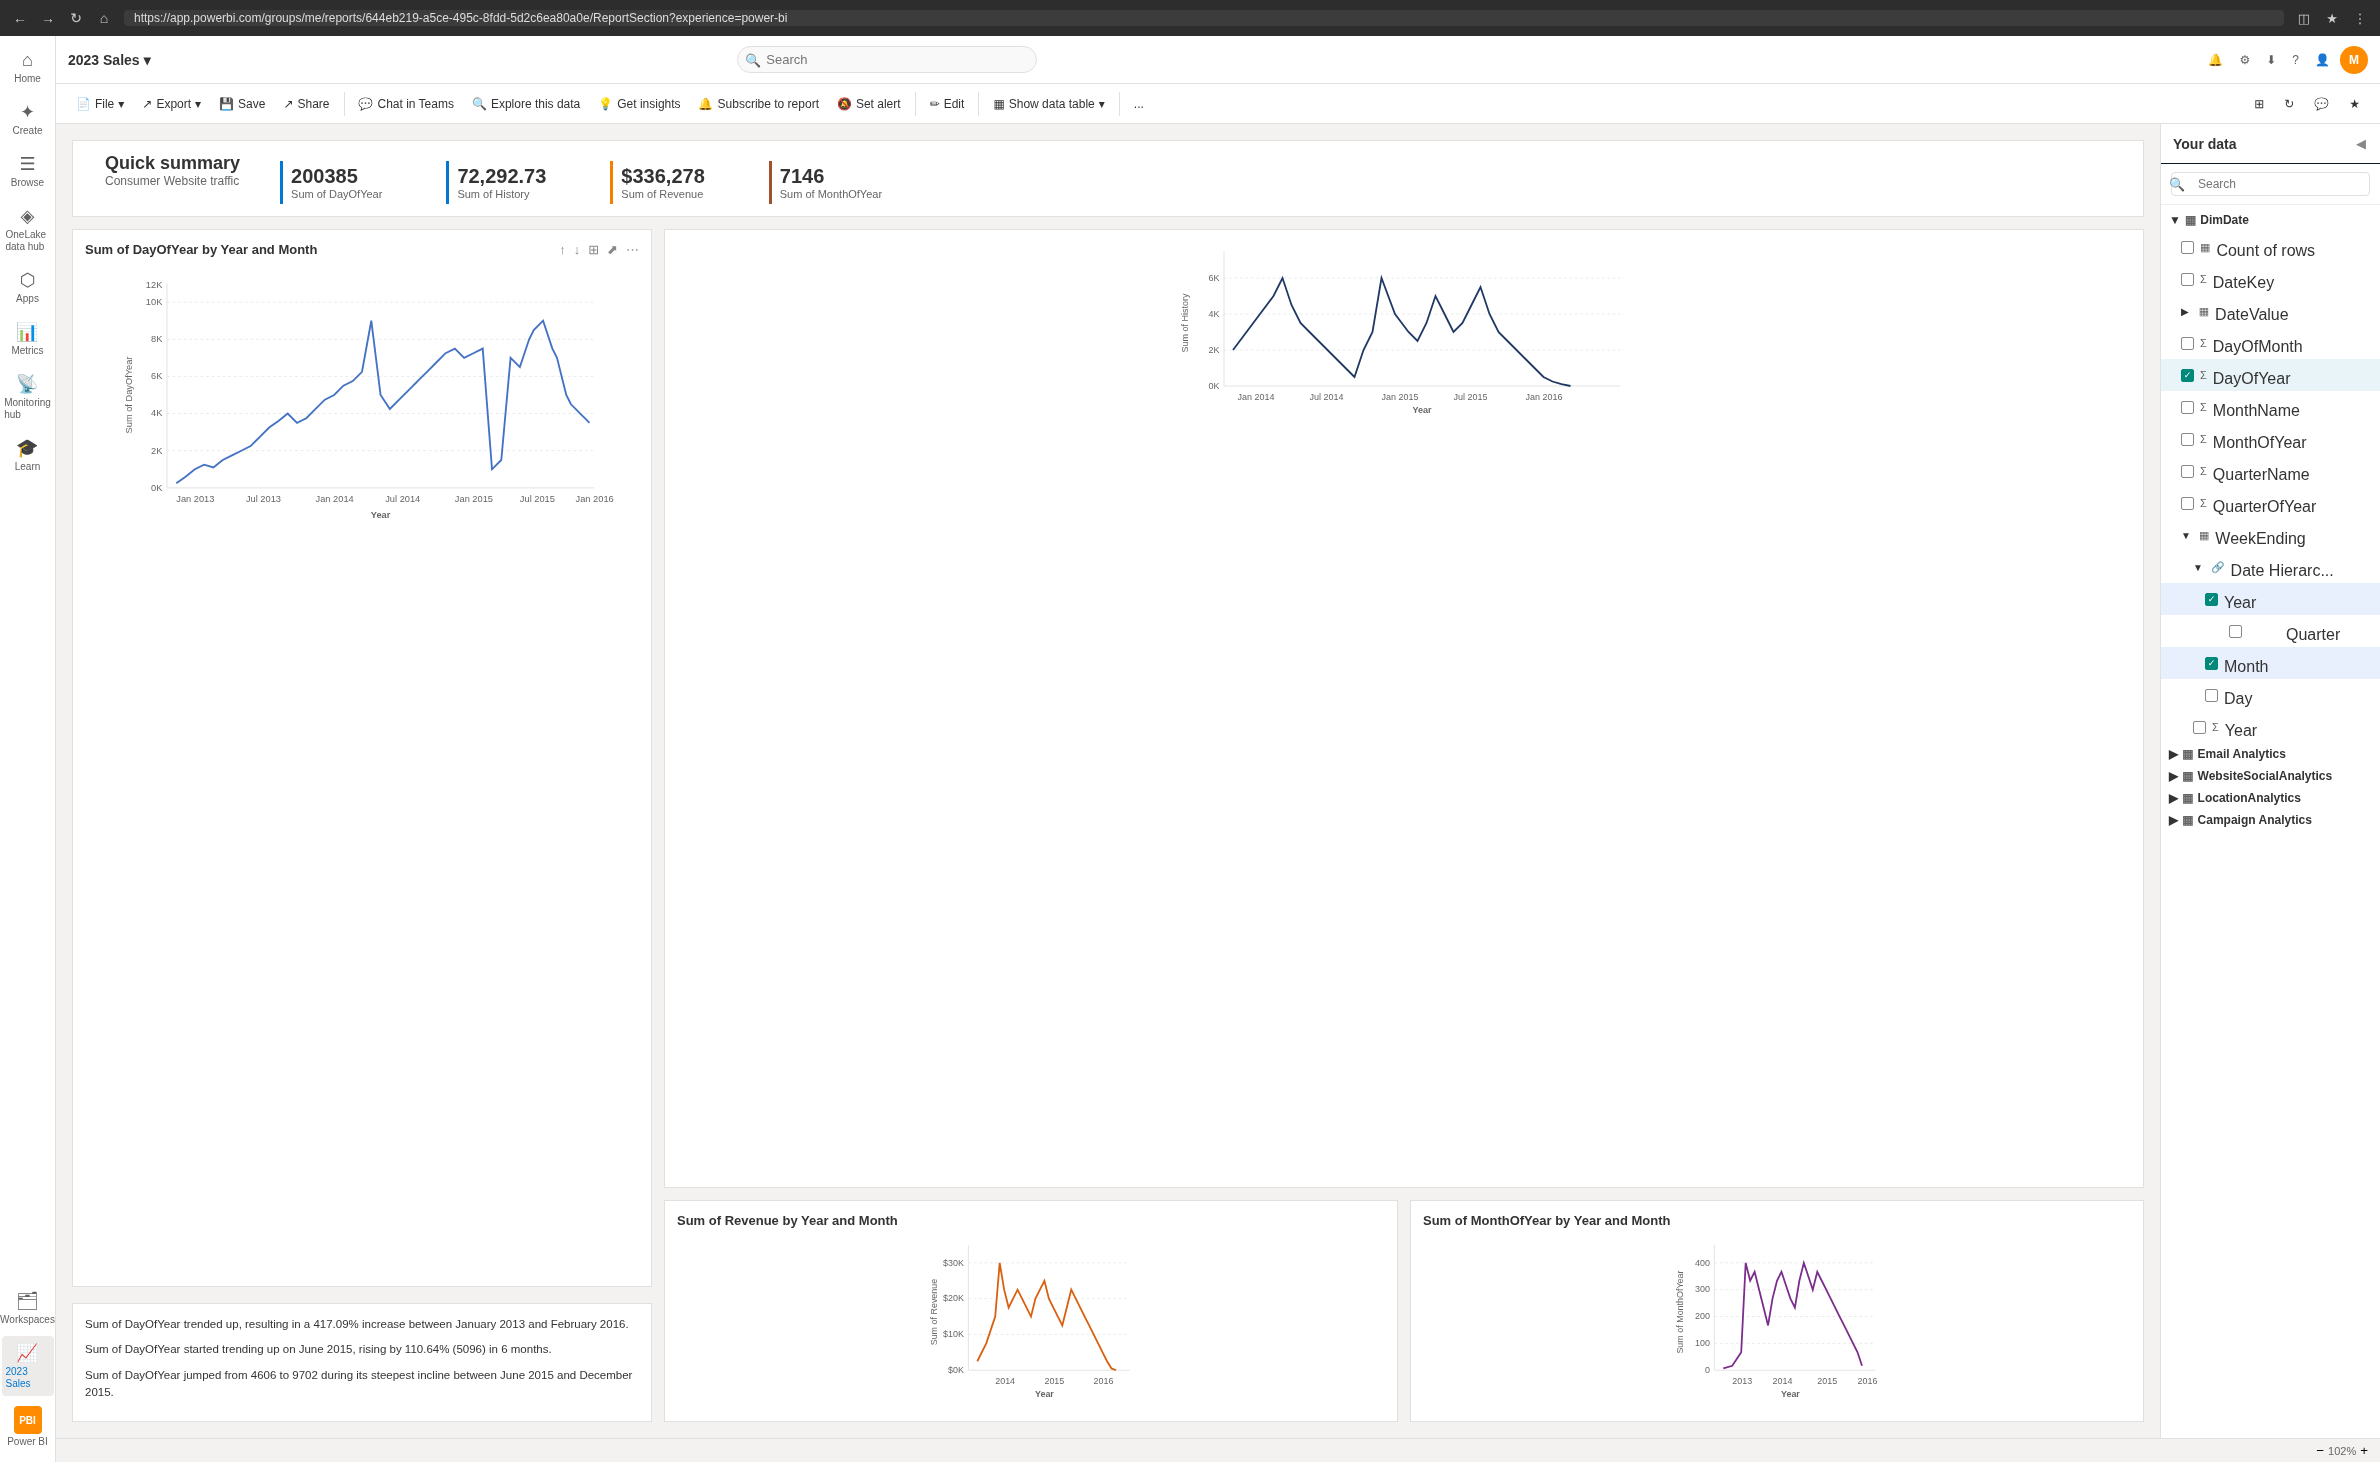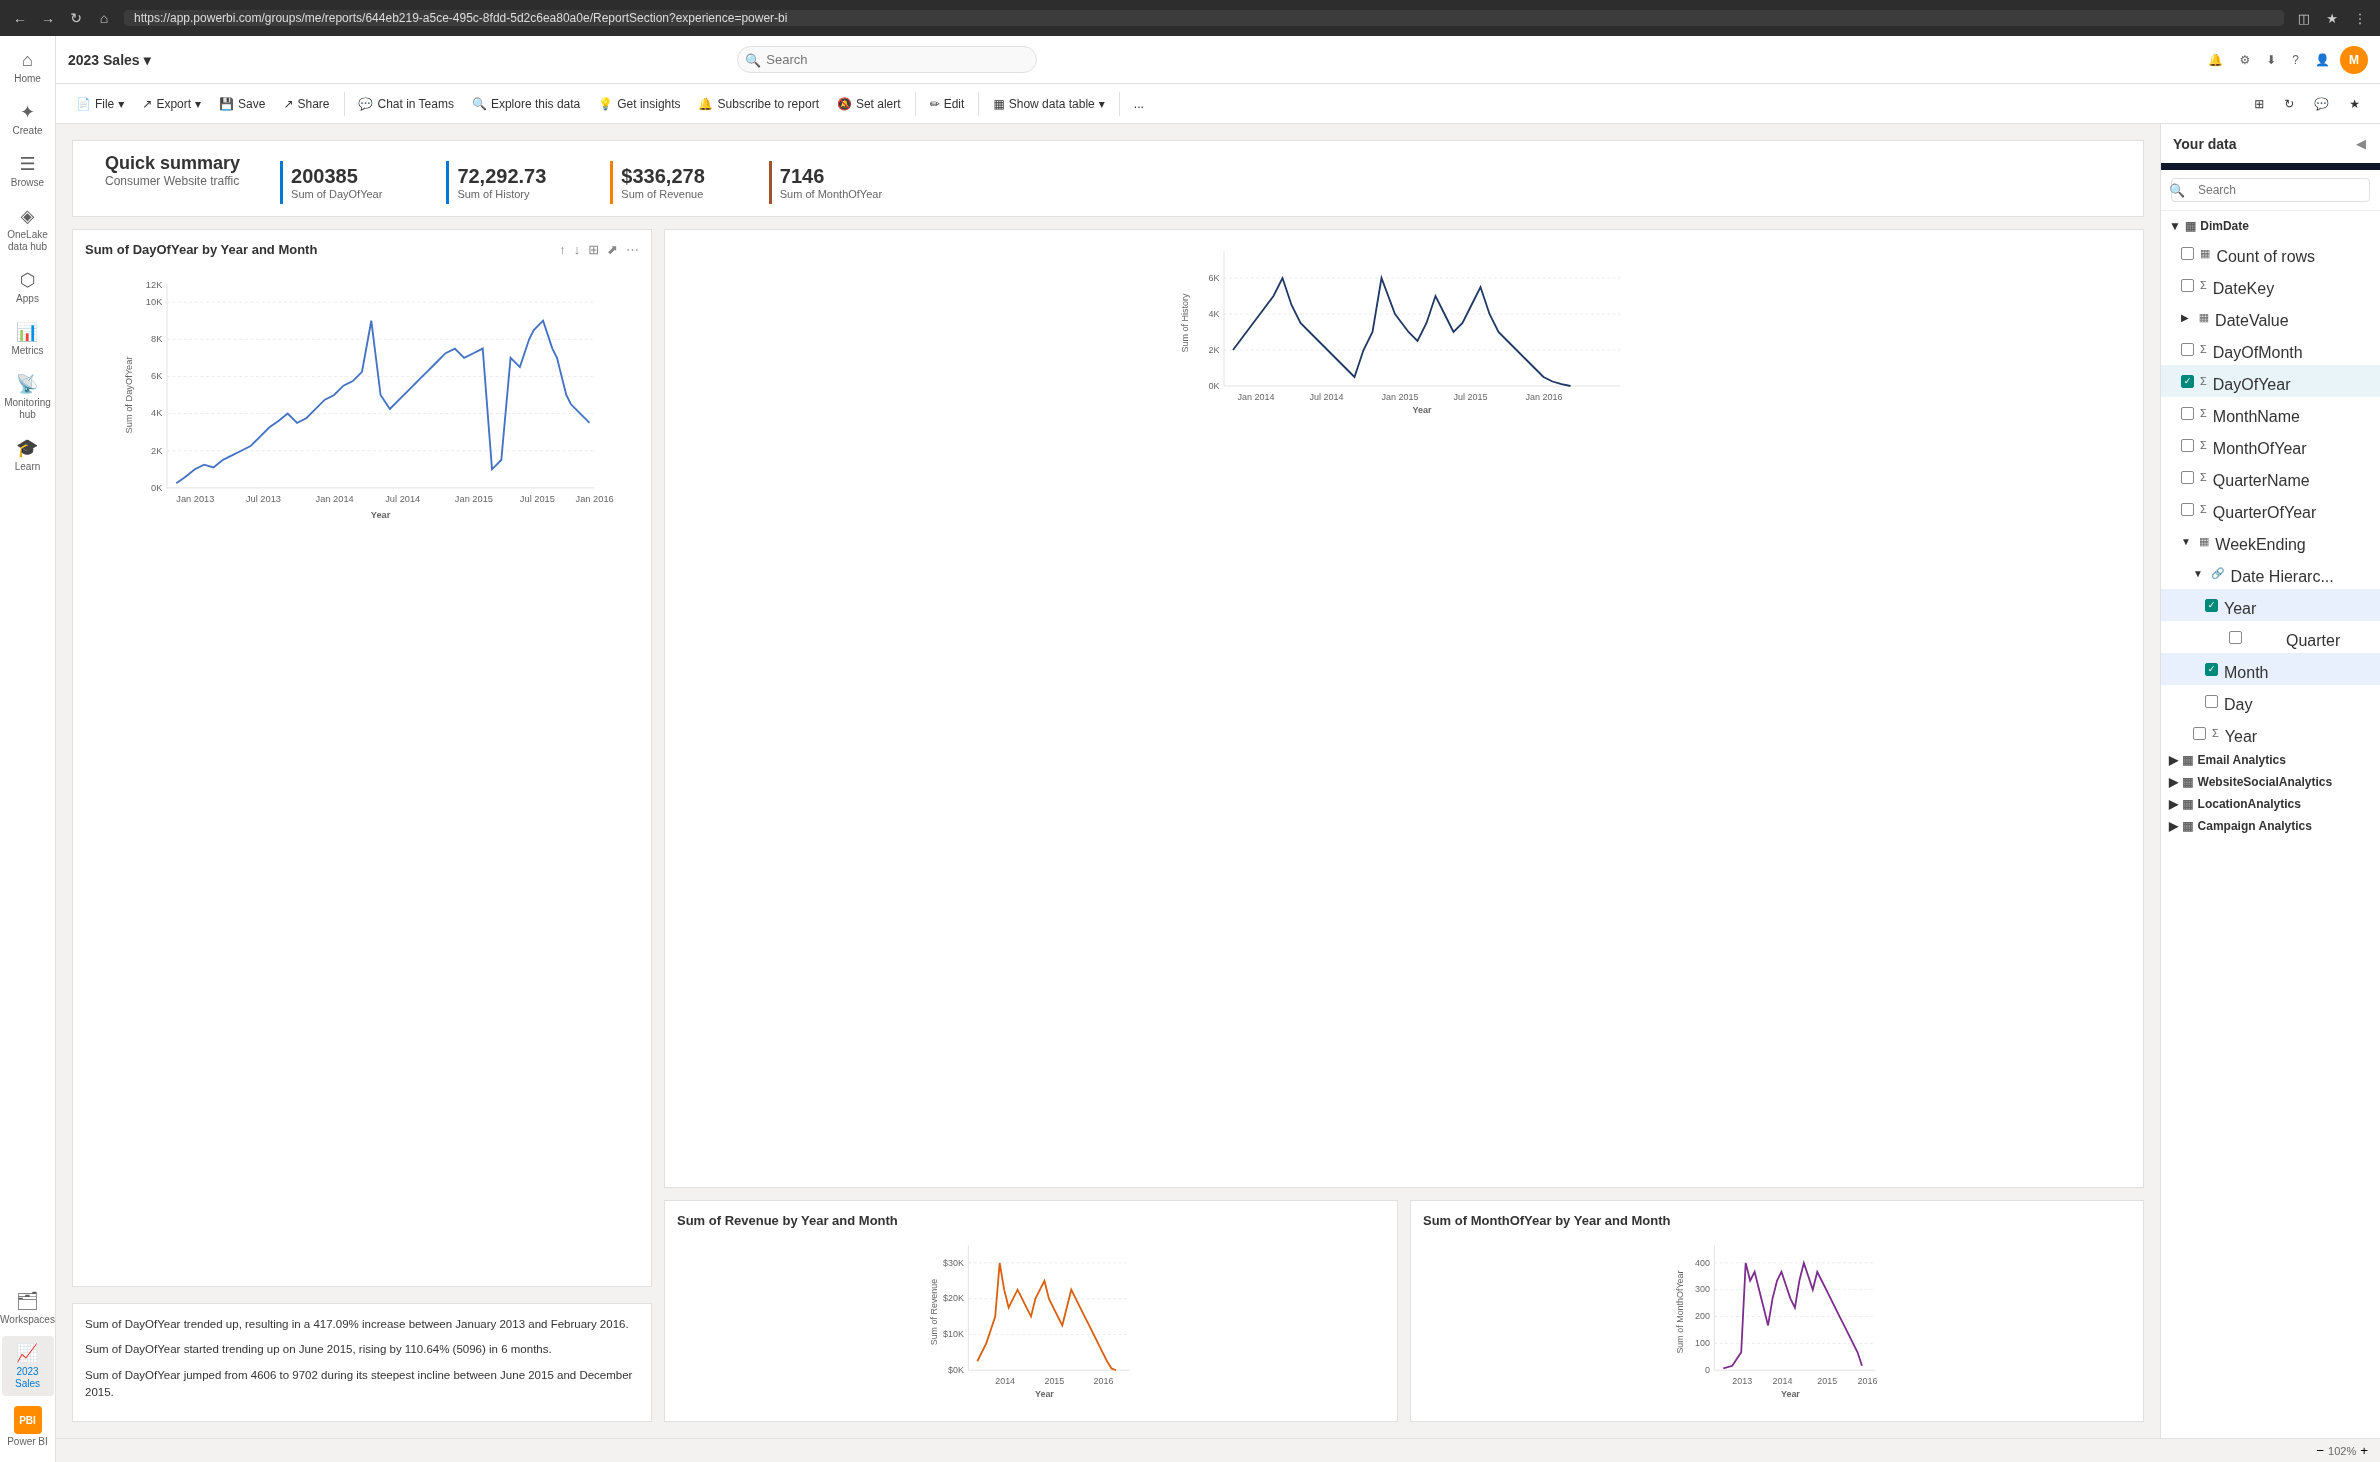--- a/index.html
+++ b/index.html
@@ -14,21 +14,21 @@
     .browser-action-btn { background: none; border: none; color: #ccc; cursor: pointer; font-size: 13px; width: 24px; height: 24px; display: flex; align-items: center; justify-content: center; }
 
     
     .app-shell { display: flex; flex: 1; overflow: hidden; }
 
     
     .left-nav { width: 56px; background: #fff; border-right: 1px solid #e0e0e0; display: flex; flex-direction: column; align-items: center; padding: 8px 0; gap: 4px; }
     .nav-item { display: flex; flex-direction: column; align-items: center; width: 52px; padding: 6px 4px; cursor: pointer; border-radius: 4px; font-size: 10px; color: #616161; gap: 2px; }
     .nav-item.active { background: #edebe9; color: #0078d4; }
     .nav-item .icon { font-size: 18px; }
-    .nav-item .label { text-align: center; line-height: 1.2; }
+    .nav-item .label { text-align: left; line-height: 1.2; }
     .nav-avatar { width: 28px; height: 28px; border-radius: 50%; background: #ff8c00; color: #fff; display: flex; align-items: center; justify-content: center; font-size: 12px; font-weight: bold; cursor: pointer; }
 
     
     .main-content { flex: 1; display: flex; flex-direction: column; overflow: hidden; background: #fff; }
 
     
     .top-bar { height: 48px; background: #fff; border-bottom: 1px solid #e0e0e0; display: flex; align-items: center; padding: 0 12px; gap: 8px; }
     .top-bar-title { font-size: 14px; font-weight: 600; display: flex; align-items: center; gap: 4px; }
     .top-search { flex: 0 0 300px; margin: 0 auto; }
     .top-search input { width: 100%; padding: 5px 12px 5px 30px; border: 1px solid #e0e0e0; border-radius: 4px; font-size: 13px; background: #f9f9f9; }
@@ -70,21 +70,21 @@
 
     
     .chart-svg { width: 100%; }
 
     
     .insights-panel { background: #fff; border: 1px solid #e0e0e0; padding: 12px; font-size: 11.5px; color: #333; line-height: 1.5; overflow-y: auto; }
     .insights-panel p { margin-bottom: 8px; }
 
     
     .filters-panel { width: 220px; background: #fff; border-left: 1px solid #e0e0e0; display: flex; flex-direction: column; }
-    .filters-header { padding: 10px 12px; font-size: 14px; font-weight: 600; border-bottom: 7px solid #0f172a; display: flex; align-items: center; justify-content: space-between; }
+    .filters-header { padding: 10px 12px; font-size: 14px; font-weight: 600; border-bottom: 1px solid #0f172a; display: flex; align-items: center; justify-content: space-between; }
     .filters-search { padding: 8px 10px; border-bottom: 1px solid #eee; }
     .filters-search input { width: 100%; padding: 4px 8px 4px 26px; border: 1px solid #e0e0e0; border-radius: 4px; font-size: 12px; }
     .filter-tree { flex: 1; overflow-y: auto; padding: 4px 0; font-size: 12px; }
     .filter-group { }
     .filter-group-header { display: flex; align-items: center; padding: 4px 8px; cursor: pointer; gap: 4px; font-weight: 600; font-size: 12px; }
     .filter-item { display: flex; align-items: center; padding: 3px 8px 3px 20px; cursor: pointer; gap: 6px; }
     .cb { width: 13px; height: 13px; border: 1px solid #888; border-radius: 2px; flex-shrink: 0; display: flex; align-items: center; justify-content: center; }
     .cb.checked-teal { background: #00897b; border-color: #00897b; color: #fff; font-size: 9px; }
     .filter-icon { font-size: 11px; color: #666; }
     .filter-label { font-size: 16px; margin-top: 8px; }

